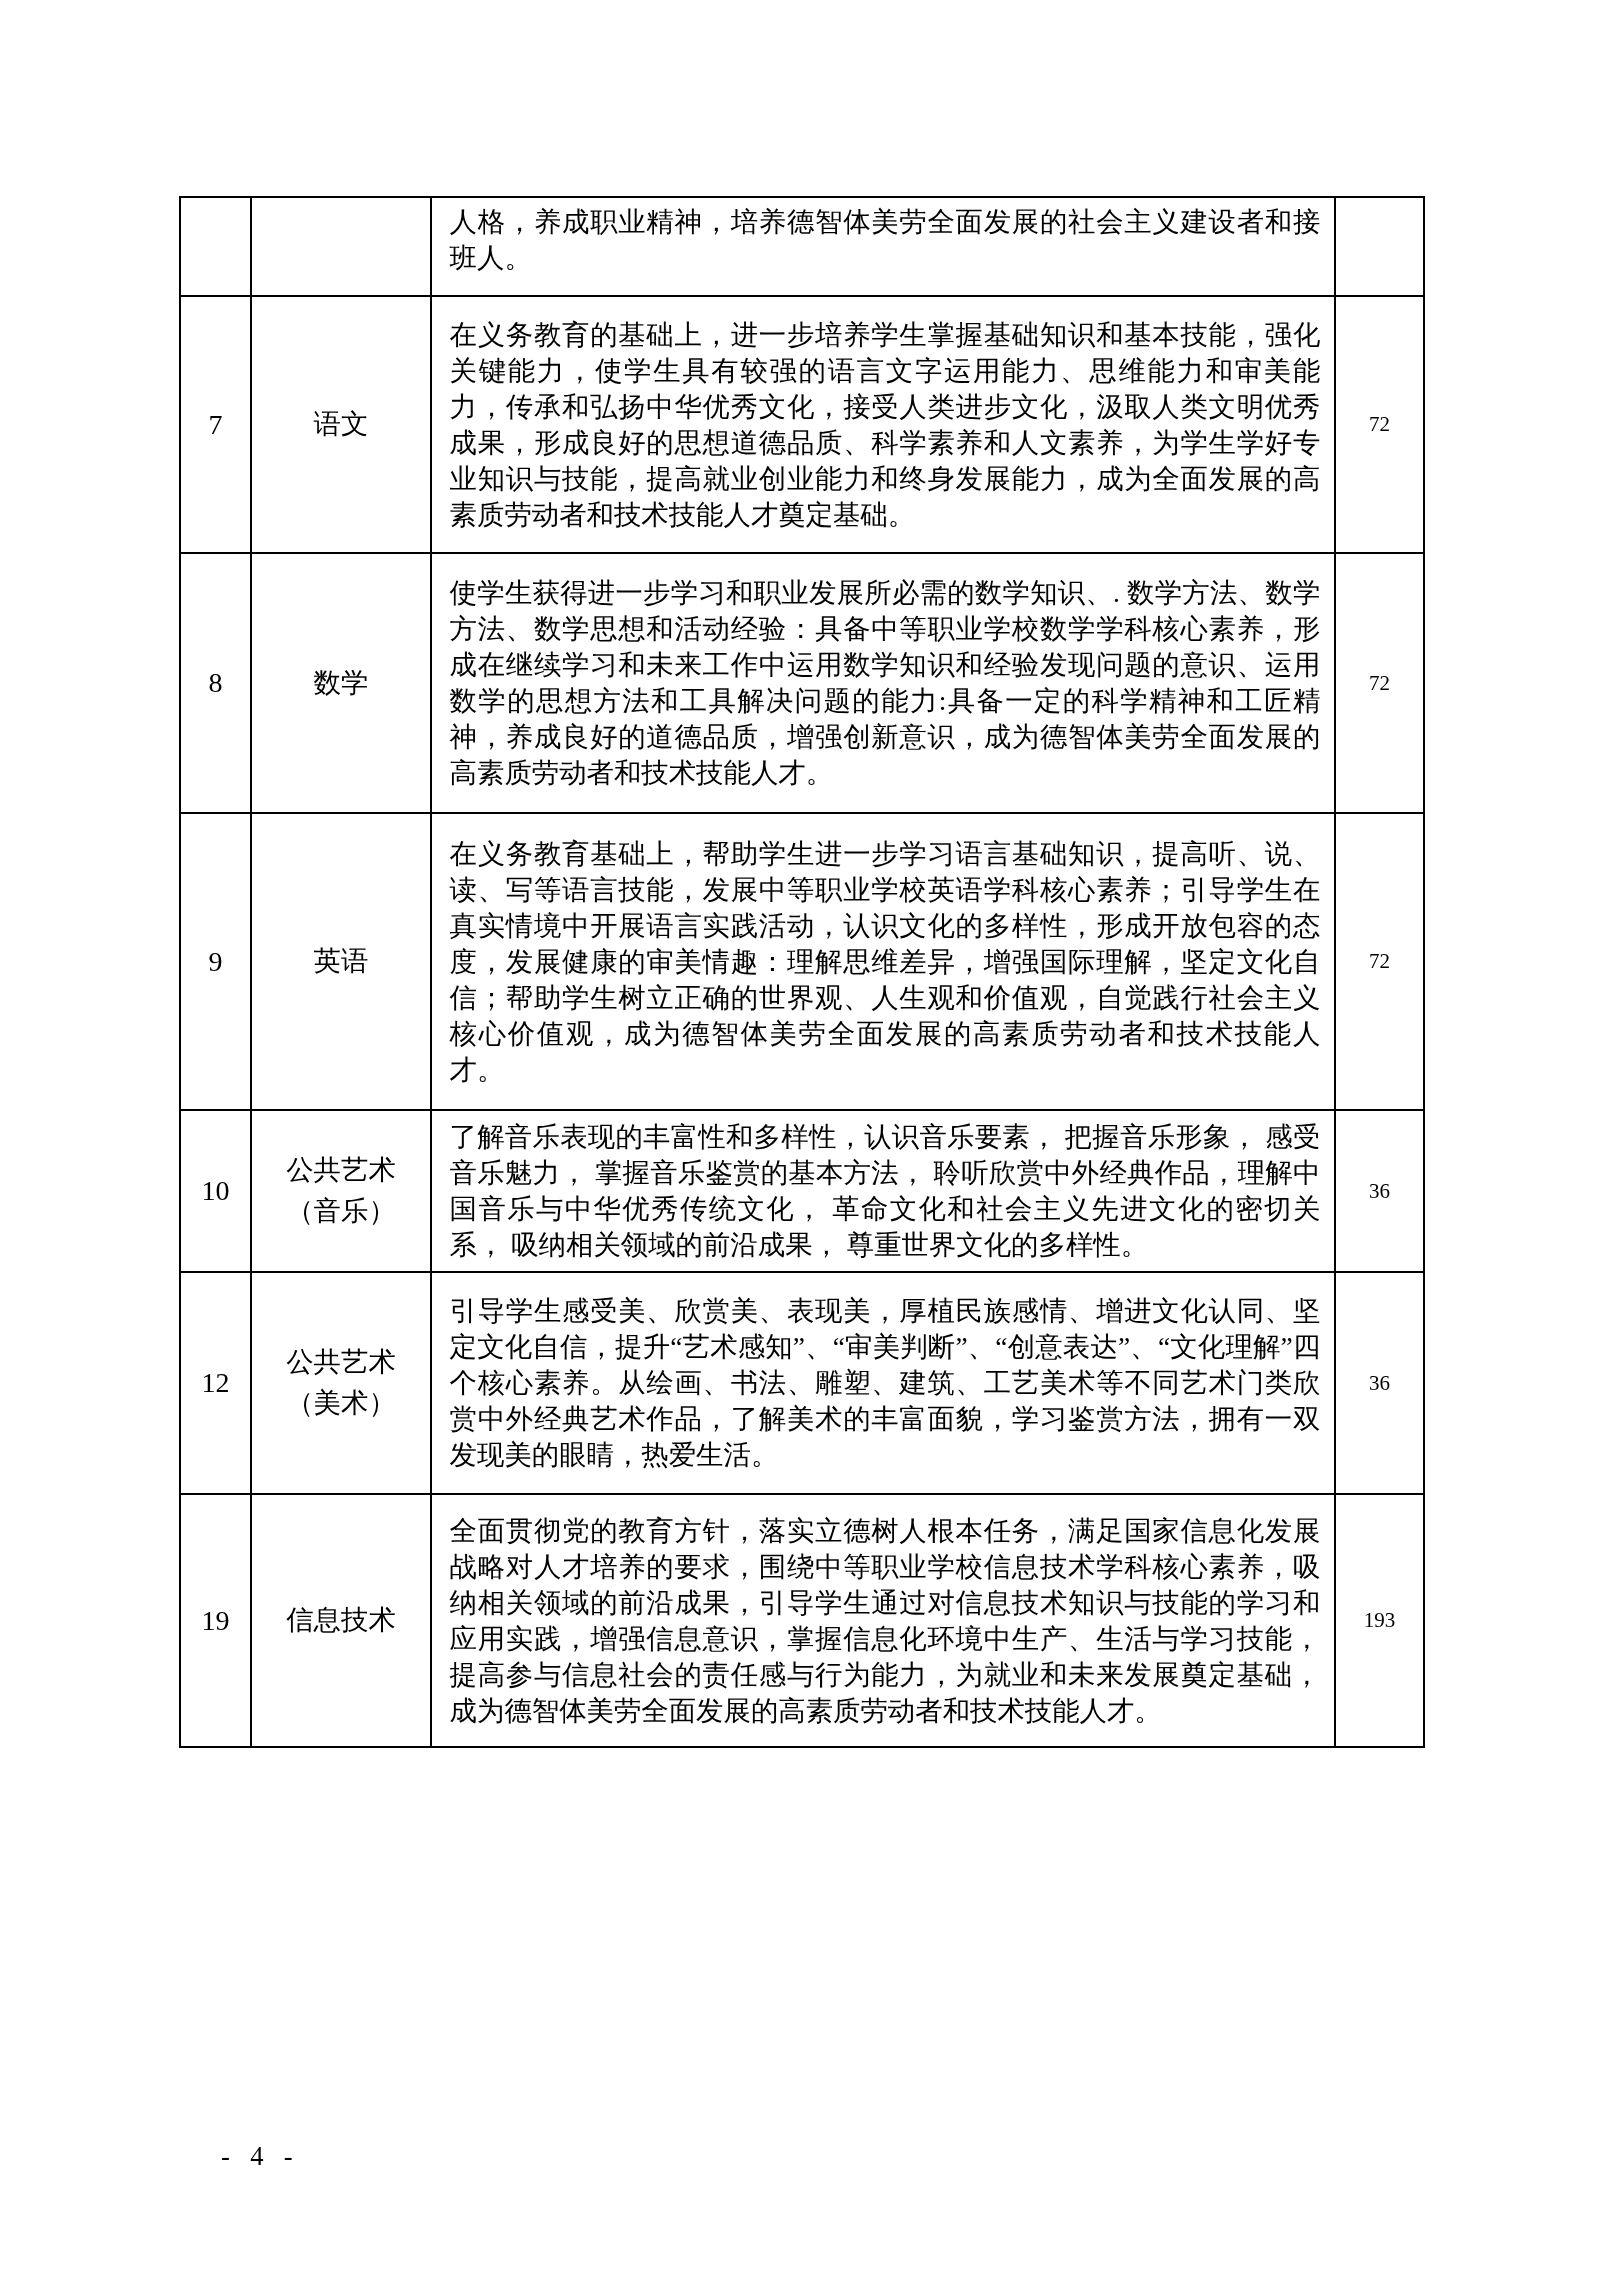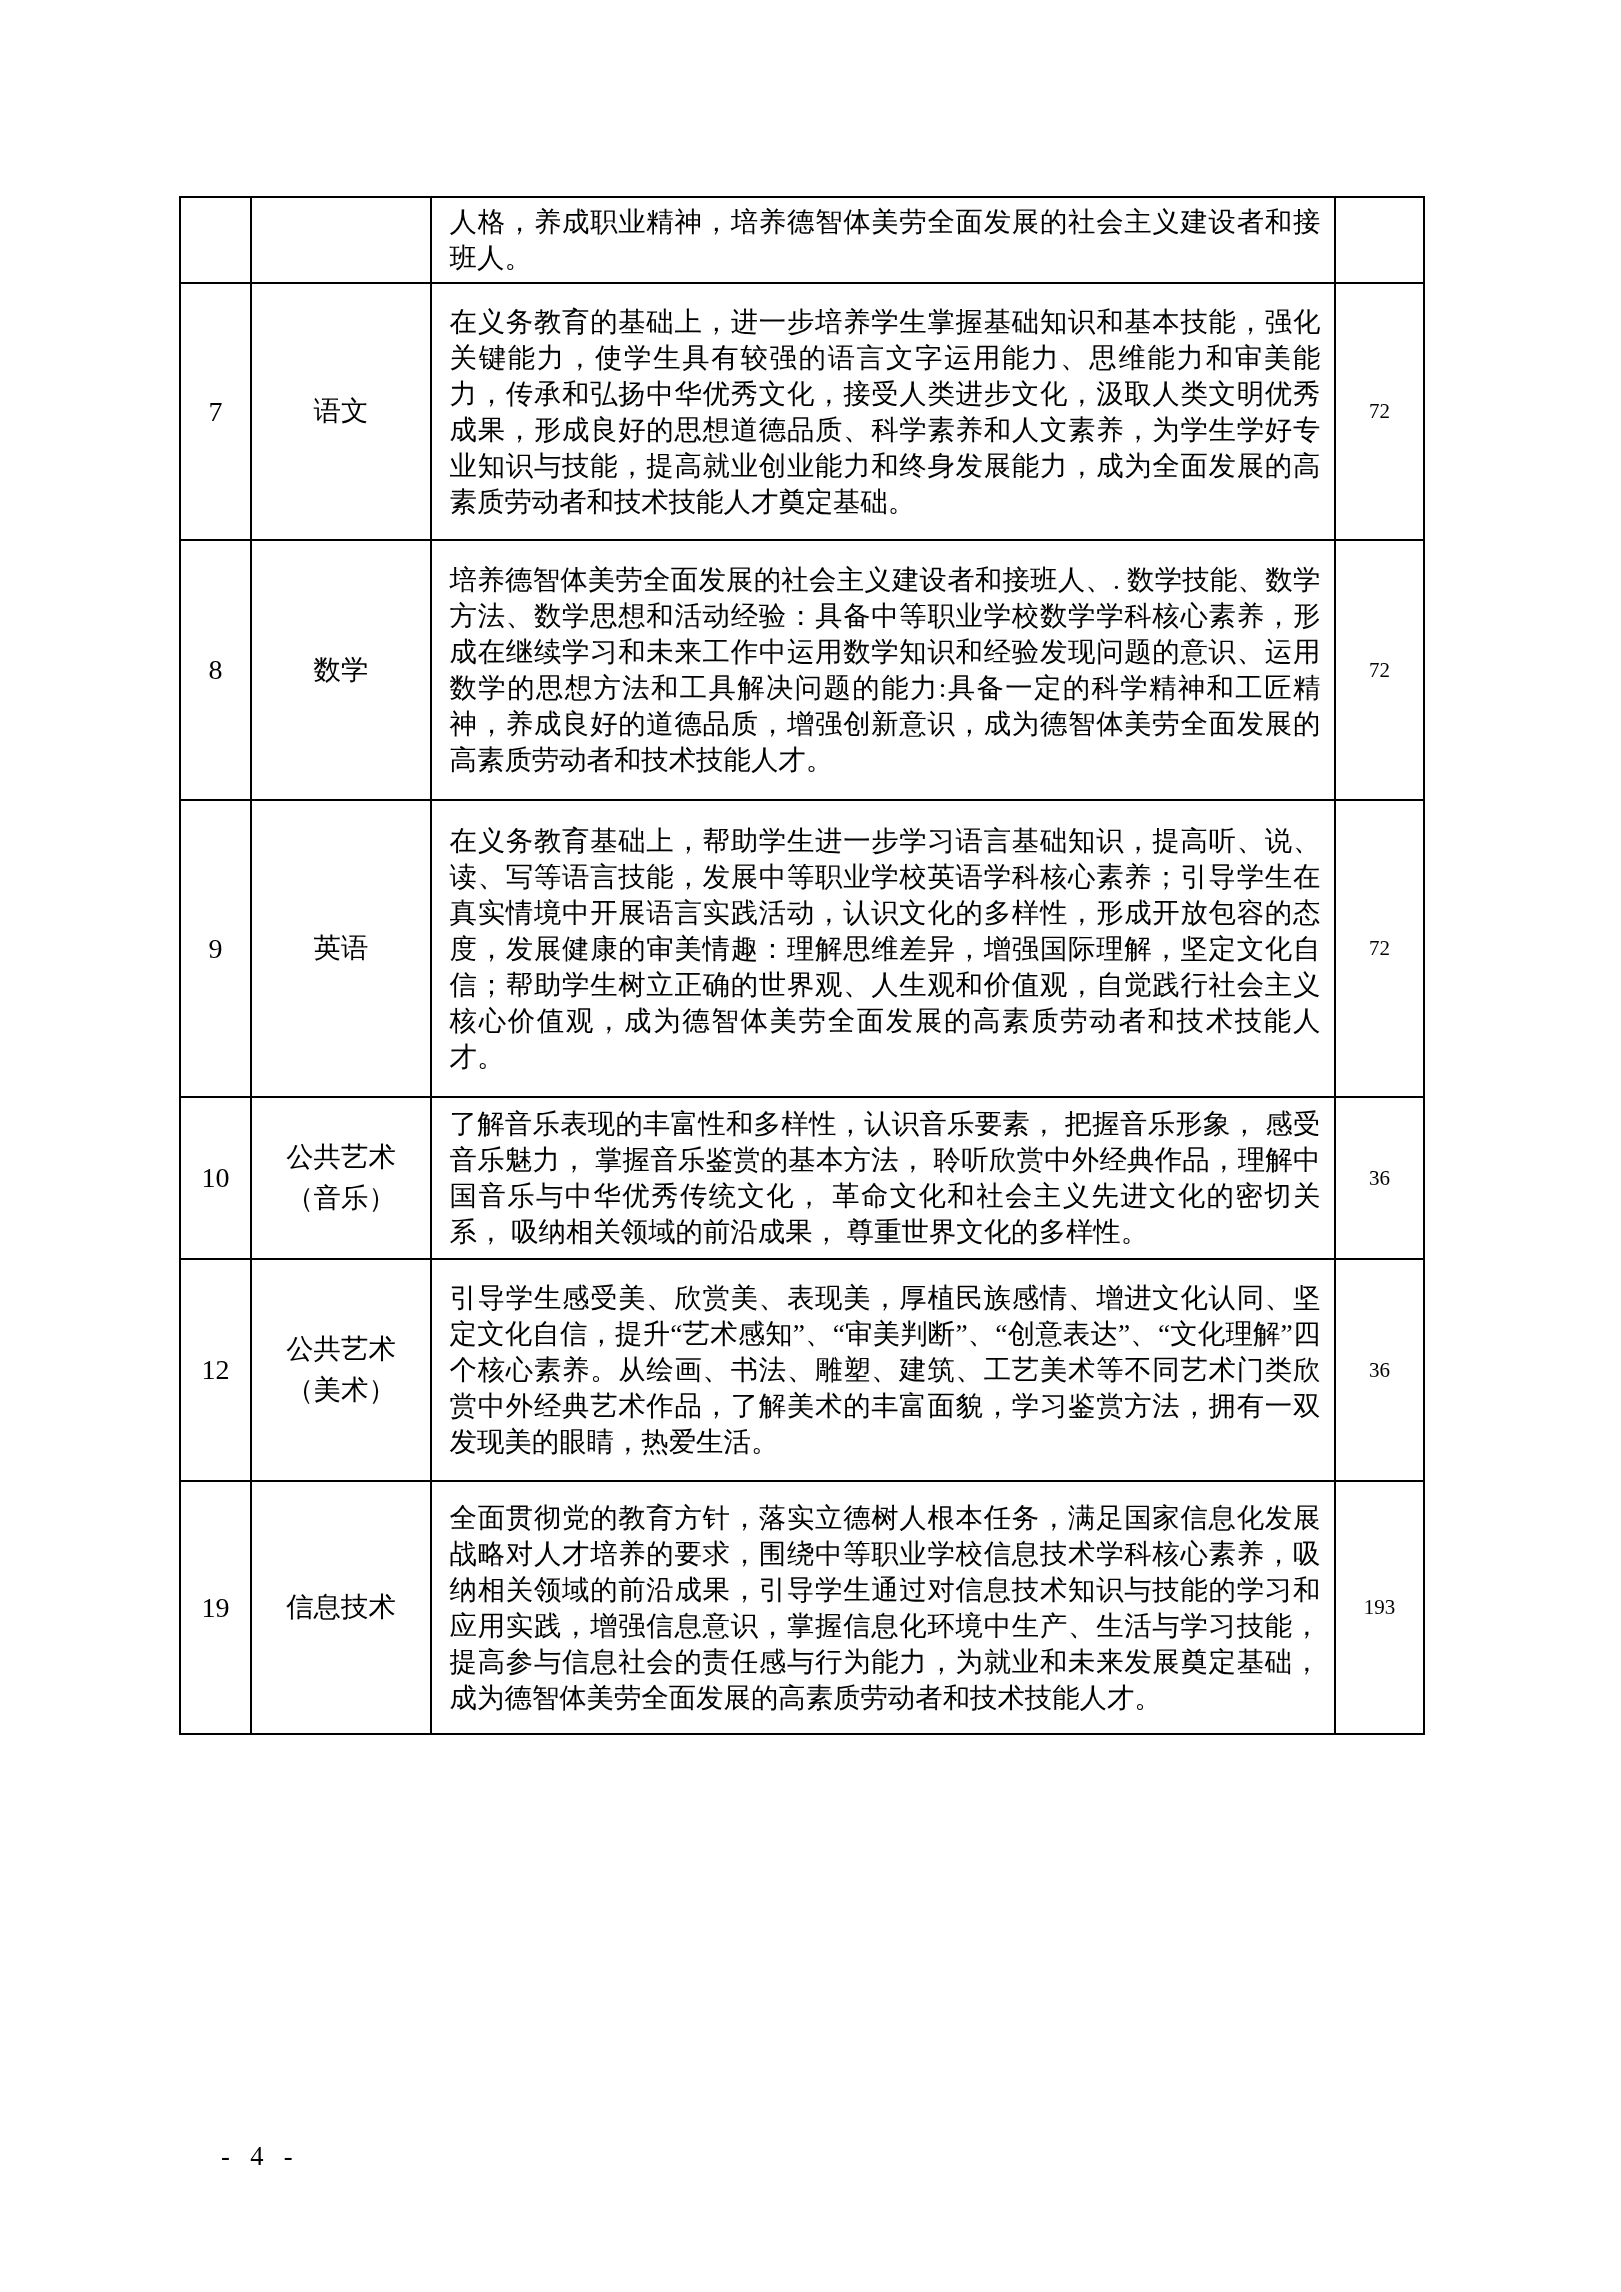--- a/index.html
+++ b/index.html
@@ -42,21 +42,21 @@
   td.desc-cell {
     text-align: justify;
     font-size: 27.4px;
     line-height: 36px;
     padding: 3.9px 13.7px 3.9px 17.6px;
   }
   td.hours-cell {
     text-align: center;
     font-size: 21px;
   }
-  tr.r0 { height: 86px; }
+  tr.r0 { height: 99px; }
   tr.r1 { height: 257px; }
   tr.r2 { height: 260px; }
   tr.r3 { height: 297px; }
   tr.r4 { height: 162px; }
   tr.r5 { height: 222px; }
   tr.r6 { height: 253px; }
   tr.r0 td.desc-cell { vertical-align: top; padding-top: 5.9px; }
   .page-number {
     position: absolute;
     left: 221px;
@@ -85,21 +85,21 @@
     </tr>
     <tr class="r1">
       <td class="no-cell">7</td>
       <td class="subject-cell">语文</td>
       <td class="desc-cell">在义务教育的基础上，进一步培养学生掌握基础知识和基本技能，强化关键能力，使学生具有较强的语言文字运用能力、思维能力和审美能力，传承和弘扬中华优秀文化，接受人类进步文化，汲取人类文明优秀成果，形成良好的思想道德品质、科学素养和人文素养，为学生学好专业知识与技能，提高就业创业能力和终身发展能力，成为全面发展的高素质劳动者和技术技能人才奠定基础。</td>
       <td class="hours-cell">72</td>
     </tr>
     <tr class="r2">
       <td class="no-cell">8</td>
       <td class="subject-cell">数学</td>
-      <td class="desc-cell">培养德智体美劳全面发展的社会主义建设者和接班人、. 数学技能、数学方法、数学思想和活动经验：具备中等职业学校数学学科核心素养，形成在继续学习和未来工作中运用数学知识和经验发现问题的意识、运用数学的思想方法和工具解决问题的能力:具备一定的科学精神和工匠精神，养成良好的道德品质，增强创新意识，成为德智体美劳全面发展的高素质劳动者和技术技能人才。</td>
+      <td class="desc-cell">使学生获得进一步学习和职业发展所必需的数学知识、. 数学方法、数学方法、数学思想和活动经验：具备中等职业学校数学学科核心素养，形成在继续学习和未来工作中运用数学知识和经验发现问题的意识、运用数学的思想方法和工具解决问题的能力:具备一定的科学精神和工匠精神，养成良好的道德品质，增强创新意识，成为德智体美劳全面发展的高素质劳动者和技术技能人才。</td>
       <td class="hours-cell">72</td>
     </tr>
     <tr class="r3">
       <td class="no-cell">9</td>
       <td class="subject-cell">英语</td>
       <td class="desc-cell">在义务教育基础上，帮助学生进一步学习语言基础知识，提高听、说、读、写等语言技能，发展中等职业学校英语学科核心素养；引导学生在真实情境中开展语言实践活动，认识文化的多样性，形成开放包容的态度，发展健康的审美情趣：理解思维差异，增强国际理解，坚定文化自信；帮助学生树立正确的世界观、人生观和价值观，自觉践行社会主义核心价值观，成为德智体美劳全面发展的高素质劳动者和技术技能人才。</td>
       <td class="hours-cell">72</td>
     </tr>
     <tr class="r4">
       <td class="no-cell">10</td>

